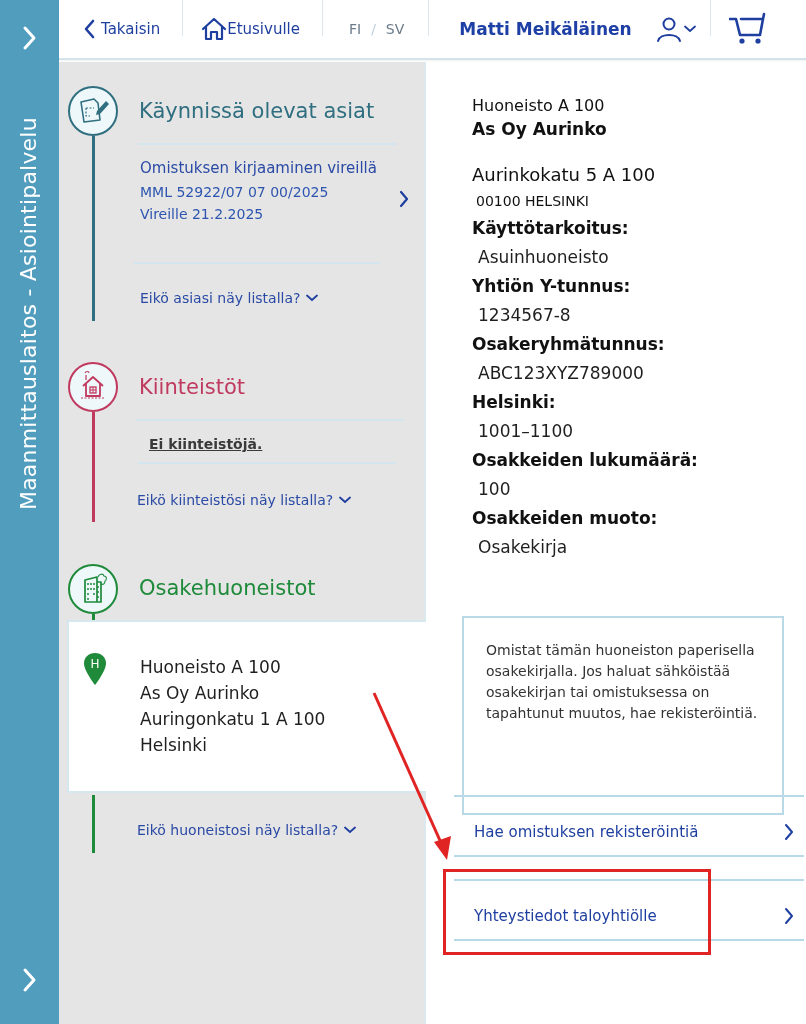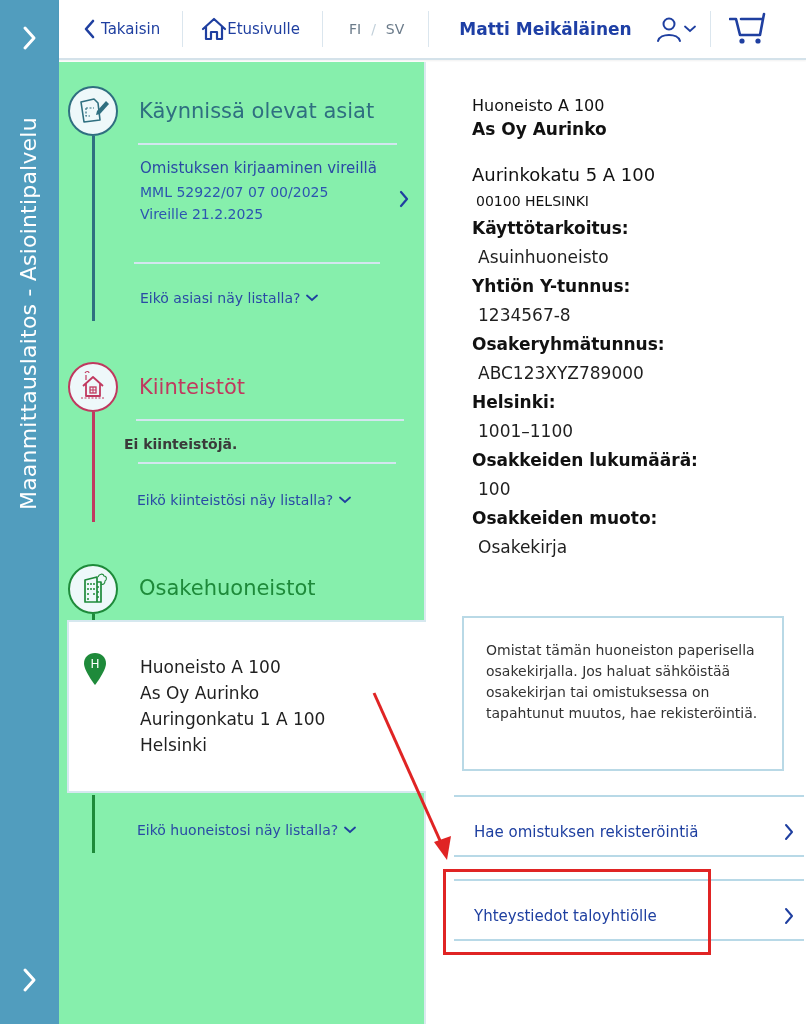--- a/index.html
+++ b/index.html
@@ -7,63 +7,63 @@
   body { font-family: "DejaVu Sans", "Liberation Sans", sans-serif; position: relative; color: #1a1a1a; }
 
   
   .side-rail { position: absolute; left: 0; top: 0; width: 59px; height: 1024px; background: #519dbe; }
   .side-rail .rail-chevron { position: absolute; left: 0; width: 59px; height: 60px; display: flex; align-items: center; justify-content: center; cursor: pointer; }
   .side-rail .rail-chevron.top { top: 8px; }
   .side-rail .rail-chevron.bottom { top: 950px; }
   .side-rail .rail-title { position: absolute; left: 30px; top: 510px; transform-origin: 0 0; transform: rotate(-90deg); white-space: nowrap; color: #ffffff; font-size: 22px; letter-spacing: 0.2px; line-height: 1; margin-top: 0; translate: -12px 0; }
 
   
-  .header { position: absolute; left: 59px; top: 0; width: 747px; height: 60px; background: #fff; border-bottom: 2px solid #d4e2ea; box-shadow: 0 1px 2px rgba(0,0,0,0.06); display: flex; align-items: center; }
+  .header { position: absolute; left: 59px; top: 0; width: 747px; height: 60px; background: #fff; border-bottom: 2px solid #d4e2ea; box-shadow: 0 1px 2px rgba(0,0,0,0.06); display: flex; }
   .hdr-item { display: flex; align-items: center; color: #1f3fa0; font-size: 15px; cursor: pointer; }
   .hdr-sep { width: 1px; height: 36px; background: #dbe6ee; }
   .hdr-back { margin-left: 24px; gap: 6px; }
   .hdr-home { margin-left: 18px; margin-right: 22px; }
   .hdr-lang { margin-left: 26px; margin-right: 24px; font-size: 14px; color: #7a8a99; gap: 10px; }
   .hdr-lang .lang { cursor: pointer; color: #6b7b8a; }
   .hdr-lang .slash { color: #c2d0da; }
   .hdr-user { margin-left: 30px; font-weight: bold; font-size: 17px; color: #1e3fa5; }
   .hdr-usericon { margin-left: 24px; gap: 2px; margin-right: 14px; }
   .hdr-cart { margin-left: 18px; }
 
   
-  .left-panel { position: absolute; left: 59px; top: 62px; width: 367px; height: 962px; background: #86efac; border-right: 2px solid #dbe9ef; }
+  .left-panel { position: absolute; left: 59px; top: 62px; width: 367px; height: 962px; background: #e5e5e5; border-right: 2px solid #dbe9ef; }
   .section-icon { position: absolute; left: 9px; width: 50px; height: 50px; border-radius: 50%; border: 2.5px solid; background: #eef8fa; display: flex; align-items: center; justify-content: center; }
   .timeline { position: absolute; width: 3px; }
   .section-title { position: absolute; left: 80px; font-size: 21px; white-space: nowrap; }
   .divider { position: absolute; height: 2px; background: #d3e6ef; }
 
   .case-link { position: absolute; left: 81px; top: 96px; width: 280px; cursor: pointer; color: #2a4fa8; }
   .case-title { font-size: 15px; line-height: 21px; color: #2a4aa5; width: 240px; }
   .case-meta { font-size: 14px; line-height: 22px; color: #2d55b0; margin-top: 2px; }
   .case-chevron { position: absolute; left: 340px; top: 128px; }
 
   .toggle-link { position: absolute; left: 81px; font-size: 14px; color: #2a4aa5; display: flex; align-items: center; gap: 6px; cursor: pointer; white-space: nowrap; }
 
-  .empty-text { position: absolute; left: 65px; top: 374px; font-size: 14px; font-weight: bold; color: #3a3a3a; }
+  .empty-text { position: absolute; left: 90px; top: 374px; font-size: 14px; font-weight: bold; color: #3a3a3a; text-decoration: underline; }
 
   .apartment-card { position: absolute; left: 67px; top: 620px; width: 359px; height: 173px; background: #ffffff; border: 2px solid #d6e8ef; border-right: none; cursor: pointer; }
   .apartment-card .pin { position: absolute; left: 14px; top: 30px; }
   .apartment-card .lines { position: absolute; left: 71px; top: 32px; font-size: 17px; line-height: 26px; color: #1f1f1f; }
 
   
   .right-panel { position: absolute; left: 428px; top: 62px; width: 378px; height: 962px; background: #ffffff; }
   .details { position: absolute; left: 44px; top: 33px; color: #111; }
   .details .apt { font-size: 16px; line-height: 22px; }
   .details .company { font-size: 17px; font-weight: bold; line-height: 24px; }
   .details .addr1 { font-size: 18px; line-height: 20px; margin-top: 24px; }
   .details .addr2 { font-size: 14px; line-height: 20px; margin-top: 6px; padding-left: 4px; }
   .details .lbl { font-size: 17px; font-weight: bold; line-height: 23px; margin-top: 6px; }
   .details .val { font-size: 17px; line-height: 23px; margin-top: 6px; padding-left: 6px; color: #1f1f1f; }
 
-  .info-box { position: absolute; left: 34px; top: 554px; width: 322px; height: 155px; border: 2px solid #b9d9e6; padding: 22px 22px; font-size: 14px; line-height: 21px; color: #333; }
+  .info-box { position: absolute; left: 34px; top: 554px; width: 322px; height: 199px; border: 2px solid #b9d9e6; padding: 22px 22px; font-size: 14px; line-height: 21px; color: #333; }
   .action-row { position: absolute; left: 26px; width: 350px; height: 62px; border-top: 2px solid #b8d9e7; border-bottom: 2px solid #b8d9e7; display: flex; align-items: center; justify-content: space-between; padding: 12px 10px 0 20px; cursor: pointer; }
   .action-row .label { font-size: 15px; color: #1e3fa0; font-weight: 500; }
 
   
   .annot-box { position: absolute; left: 443px; top: 869px; width: 268px; height: 86px; border: 3px solid #e02424; pointer-events: none; }
   .annot-arrow { position: absolute; left: 0; top: 0; width: 806px; height: 1024px; pointer-events: none; }
 </style>
 </head>
 <body>
 

